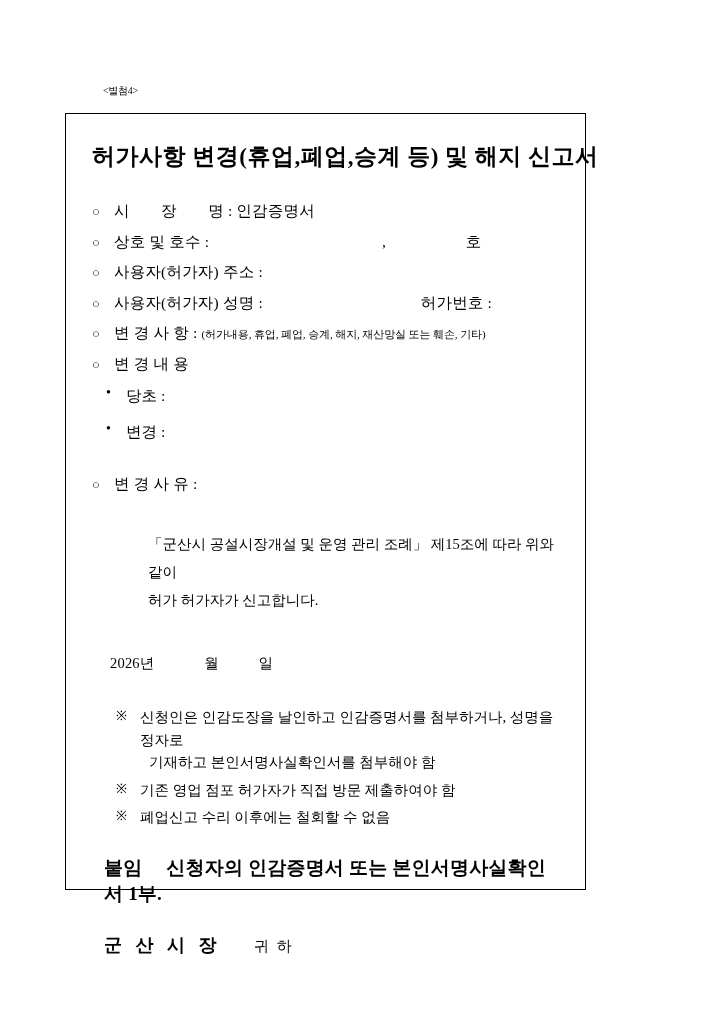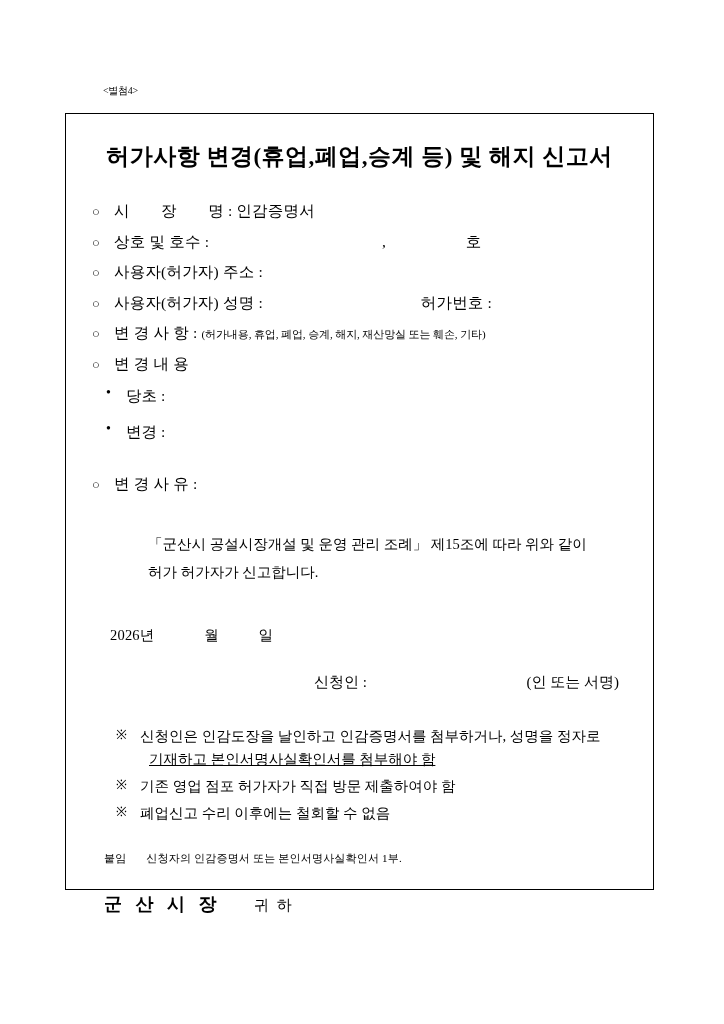--- a/index.html
+++ b/index.html
@@ -26,21 +26,21 @@
     top: 84px;
     left: 62px;
     font-size: 10px;
     letter-spacing: -0.3px;
     margin-left: 41px;
   }
   .form-box {
     position: absolute;
     top: 113px;
     left: 65px;
-    width: 589px;
+    width: 521px;
     height: 777px;
     border: 1.6px solid #000;
     box-sizing: border-box;
     background: #fff;
   }
   .form-inner {
     position: relative;
     width: 100%;
     height: 100%;
     box-sizing: border-box;
@@ -145,27 +145,26 @@
   }
   .note .mark {
     position: absolute;
     left: 0;
     top: 0;
     font-size: 13px;
   }
   .note .cont {
     display: block;
     padding-left: 9px;
-    text-decoration: underline;
   }
   .attach-line {
     margin-top: 26px;
     padding-left: 12px;
-    font-size: 11px;
-    font-weight: normal;
+    font-size: 19px;
+    font-weight: bold;
     letter-spacing: 0.2px;
   }
   .attach-gap { display:inline-block; width: 14px; }
   .recipient {
     margin-top: 26px;
     padding-left: 12px;
     font-size: 18px;
     font-weight: bold;
     letter-spacing: 4.5px;
   }
@@ -251,25 +250,20 @@
       </div>
 
       <div class="date-line">
         <span>2026년</span>
         <span class="date-gap-1"></span>
         <span>월</span>
         <span class="date-gap-2"></span>
         <span>일</span>
       </div>
 
-      <div class="applicant-line">
-        <span>신청인 :</span>
-        <span class="applicant-gap"></span>
-        <span>(인 또는 서명)</span>
-      </div>
 
       <div class="notes">
         <div class="note">
           <span class="mark">※</span>
           <span>신청인은 인감도장을 날인하고 인감증명서를 첨부하거나, 성명을 정자로</span>
           <span class="cont">기재하고 본인서명사실확인서를 첨부해야 함</span>
         </div>
         <div class="note">
           <span class="mark">※</span>
           <span>기존 영업 점포 허가자가 직접 방문 제출하여야 함</span>

